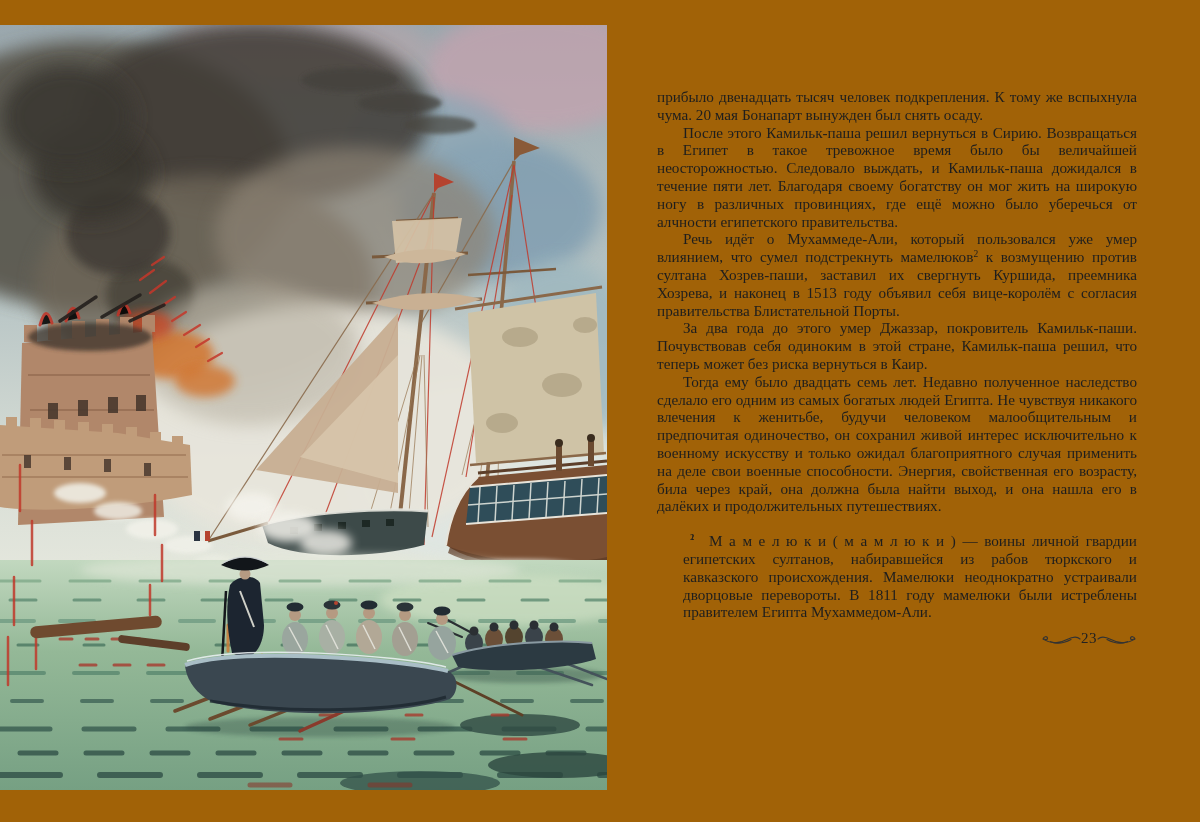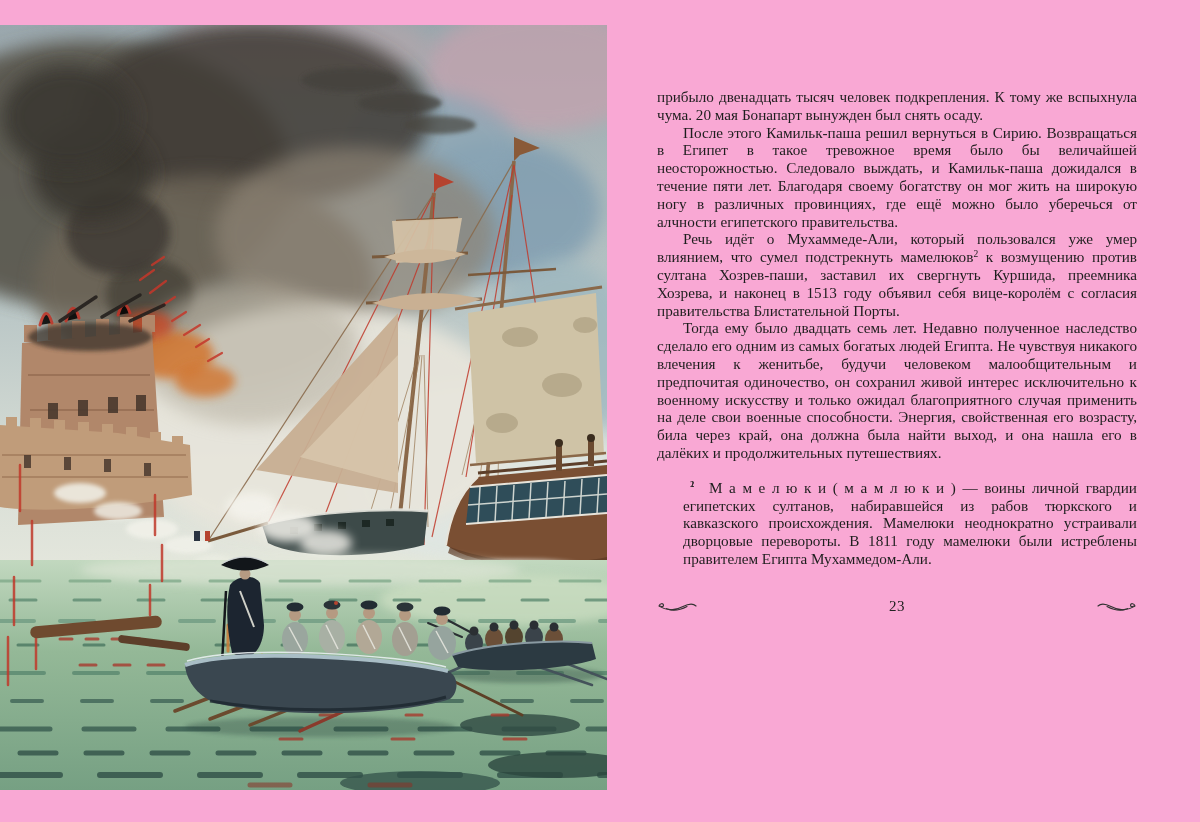--- a/index.html
+++ b/index.html
@@ -1,19 +1,19 @@
 <!DOCTYPE html>
 <html lang="ru"><head>
 <meta charset="utf-8">
 <style>
   html,body{margin:0;padding:0;background:#ffffff;}
   .spread{
     position:relative;
     width:1200px;height:822px;
-    background:#f9a8d4;
+    background:#a16207;
     overflow:hidden;
     font-family:"Liberation Serif","DejaVu Serif",serif;
     color:#1e1e1e;
   }
   
   .illustration{
     position:absolute;left:0;top:25px;width:607px;height:765px;
   }
   .illustration svg{display:block;width:100%;height:100%;}
 
@@ -40,22 +40,22 @@
     font-size:13px;
     line-height:15.4px;
     text-align:justify;
     margin:0 0 2px 0;
   }
   .fn .fn-marker{
     position:absolute;left:7px;top:-3px;
     font-size:9px;
   }
   .page-footer{
-    margin-top:30px;
-    display:flex;align-items:center;justify-content:space-between;gap:0;
+    margin-top:9px;
+    display:flex;align-items:center;justify-content:flex-end;gap:0;
   }
   .page-num{
     font-size:15px;color:#222;letter-spacing:.5px;
   }
   .flourish{display:block;}
 </style>
 </head>
 <body>
 
 <div class="spread">
@@ -362,20 +362,21 @@
         <path d="M187,636 C242,619 398,630 446,642" stroke="#e8eef0" stroke-width="1.5" fill="none" opacity=".9"></path>
         <path d="M210,676 C290,690 400,686 446,672" stroke="#1d272e" stroke-width="3" fill="none" opacity=".8"></path>
       </g>
     </svg>
   </div>
 
   <div class="text-col">
     <p class="no-indent">прибыло двенадцать тысяч человек подкрепления. К тому же вспыхнула чума. 20 мая Бонапарт вынужден был снять осаду.</p>
     <p>После этого Камильк-паша решил вернуться в Сирию. Возвращаться в Египет в такое тревожное время было бы величайшей неосторожностью. Следовало выждать, и Камильк-паша дожидался в течение пяти лет. Благодаря своему богатству он мог жить на широкую ногу в различных провинциях, где ещё можно было уберечься от алчности египетского правительства.</p>
     <p><span>Речь идёт о Мухаммеде-Али, который пользовался уже умер влиянием, что сумел подстрекнуть мамелюков</span><sup>2</sup><span> к возмущению против султана Хозрев-паши, заставил их свергнуть Куршида, преемника Хозрева, и наконец в 1513 году объявил себя вице-королём с согласия правительства Блистательной Порты.</span></p>
+    <p>За два года до этого умер Джаззар, покровитель Камильк-паши. Почувствовав себя одиноким в этой стране, Камильк-паша решил, что теперь может без риска вернуться в Каир.</p>
     <p>Тогда ему было двадцать семь лет. Недавно полученное наследство сделало его одним из самых богатых людей Египта. Не чувствуя никакого влечения к женитьбе, будучи человеком малообщительным и предпочитая одиночество, он сохранил живой интерес исключительно к военному искусству и только ожидал благоприятного случая применить на деле свои военные способности. Энергия, свойственная его возрасту, била через край, она должна была найти выход, и она нашла его в далёких и продолжительных путешествиях.</p>
 
     <div class="footnotes">
       <p class="fn">
         <span class="fn-marker">1</span>
       </p>
       <p class="fn">
         <span class="fn-marker">2</span>
         <span>М а м е л ю к и   ( м а м л ю к и ) — воины личной гвардии египетских султанов, набиравшейся из рабов тюркского и кавказского происхождения. Мамелюки неоднократно устраивали дворцовые перевороты. В 1811 году мамелюки были истреблены правителем Египта Мухаммедом-Али.</span>
       </p>

